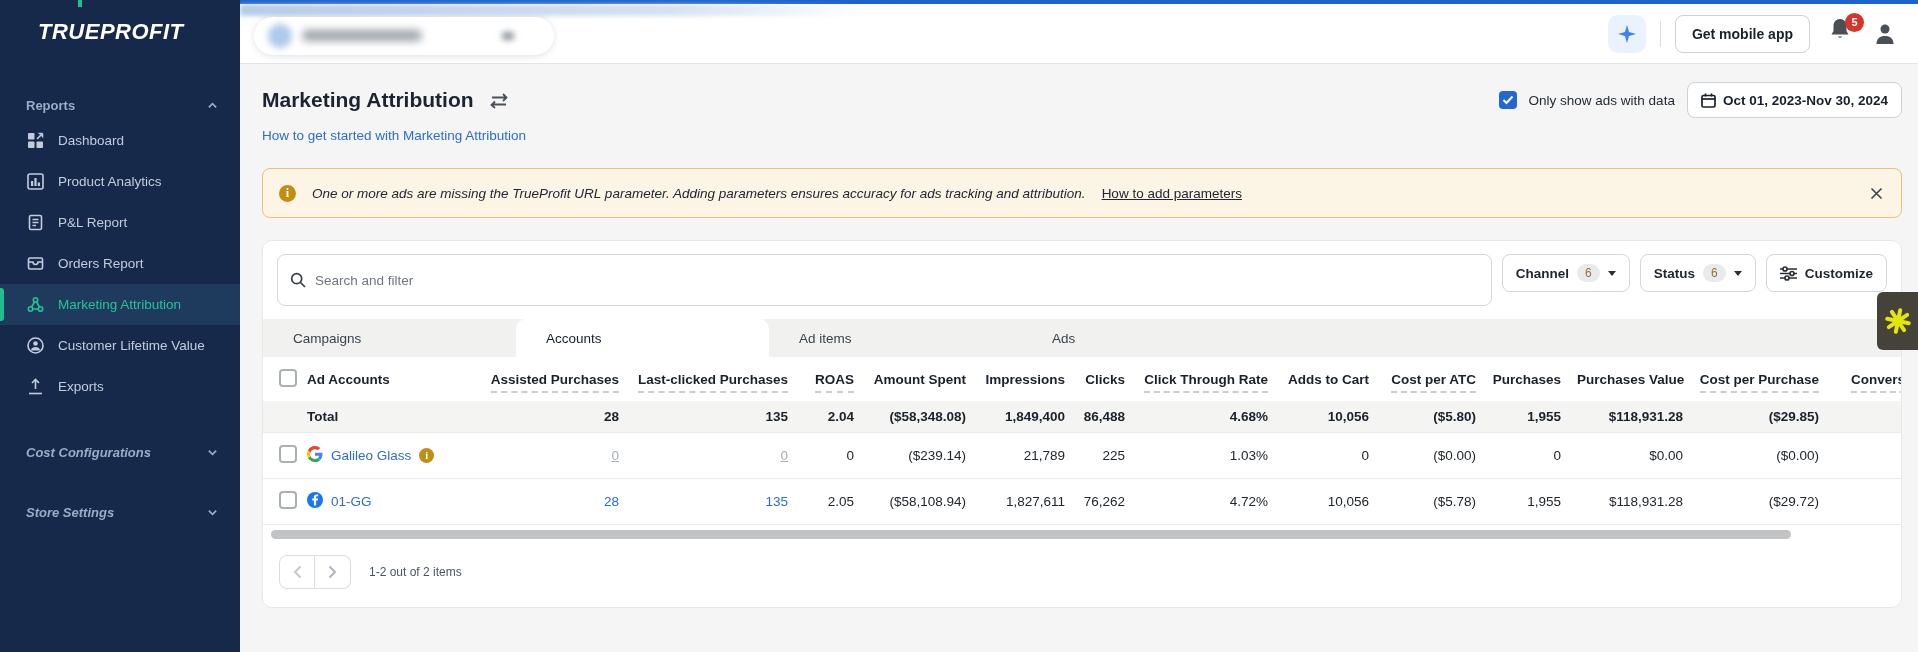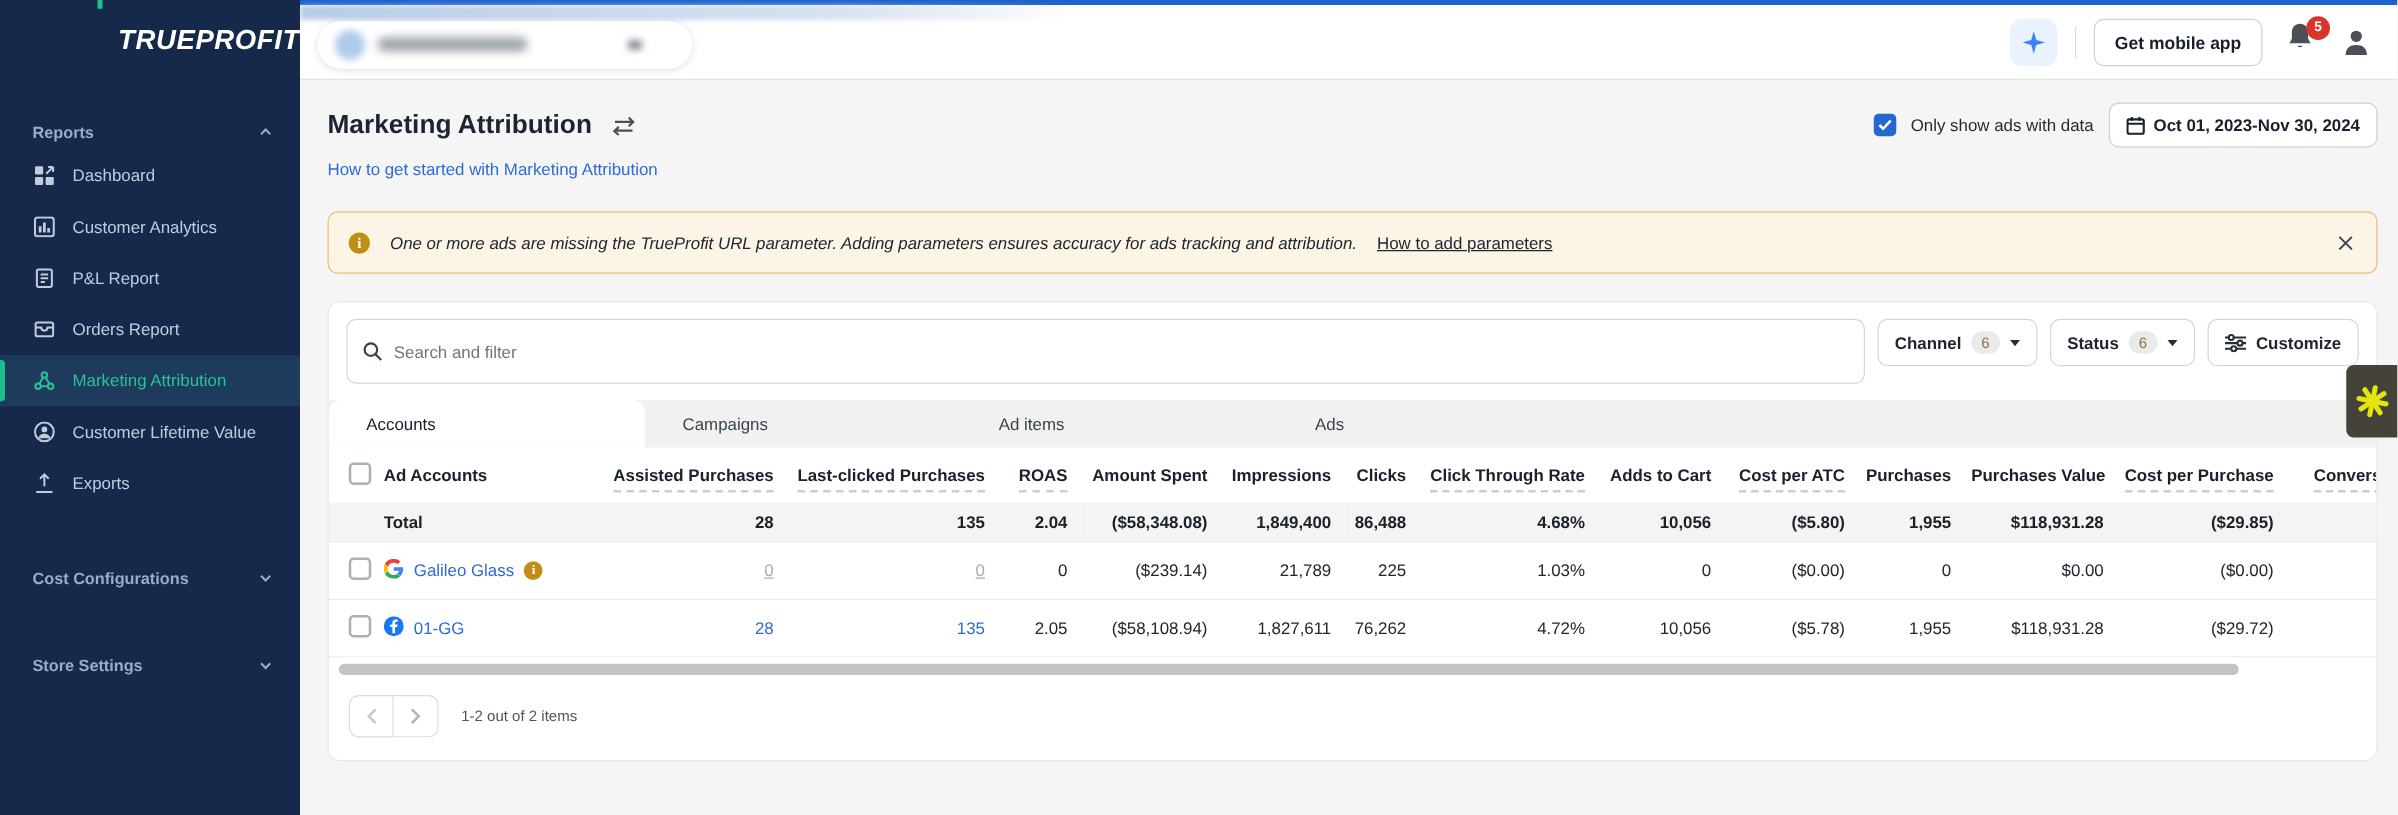--- a/index.html
+++ b/index.html
@@ -1,26 +1,26 @@
 <!DOCTYPE html>
 <html><head>
 <meta charset="utf-8">
 <style>
   * { margin:0; padding:0; box-sizing:border-box; }
   html,body { width:1918px; height:652px; overflow:hidden; font-family:"Liberation Sans", sans-serif; background:#F5F5F6; }
   .app { display:flex; width:1918px; height:652px; position:relative; }
 
   
   .sidebar { width:240px; min-width:240px; height:652px; background:#16294B; color:#C2CCDD; position:relative; z-index:3; }
-  .logo-row { height:64px; display:flex; align-items:center; justify-content:flex-end; position:relative;margin-left:38px; }
+  .logo-row { height:64px; display:flex; align-items:center; justify-content:flex-start; position:relative;margin-left:38px; }
   .logo-text { font-style:italic; font-weight:900; font-size:22px; color:#FFFFFF; letter-spacing:.5px; position:relative; }
   .logo-arrow { position:absolute; left:34px; top:-9px; }
   .nav { margin-top:26px; }
   .side-header { display:flex; align-items:center; justify-content:space-between; padding:0 22px 0 26px; height:30px; font-size:13px; font-weight:700; color:#9CACC6; cursor:pointer; }
-  .side-header.gap { margin-top:40px; }
+  .side-header.gap { margin-top:30px;font-style:italic; }
   .side-item { display:flex; align-items:center; gap:14px; height:41px; padding-left:26px; font-size:13.5px; color:#C2CCDD; cursor:pointer; position:relative; }
   .side-item .ico { width:18px; height:18px; display:flex; align-items:center; justify-content:center; flex:0 0 18px; }
   .side-item.active { background:#1E3A5C; color:#27C396; }
   .side-item.active::before { content:""; position:absolute; left:0; top:4px; bottom:4px; width:4px; background:#1DBE8F; border-radius:0 3px 3px 0; }
   .chev { width:11px; height:11px; }
 
   
   .main { flex:1; display:flex; flex-direction:column; position:relative; min-width:0; }
   .topstrip { height:4px; background:#1D63CE; }
   .topbar { height:60px; background:#FFFFFF; border-bottom:1px solid #E2E4E8; display:flex; align-items:center; justify-content:space-between; padding:0 20px 0 14px; position:relative; }
@@ -131,21 +131,21 @@
         </div>
         <div class="side-item">
           <span class="ico">
             <svg width="17" height="17" viewBox="0 0 17 17" fill="currentColor">
               <rect x="1" y="1" width="15" height="15" rx="2" fill="none" stroke="currentColor" stroke-width="1.6"></rect>
               <rect x="4" y="8" width="2.2" height="5"></rect>
               <rect x="7.4" y="5" width="2.2" height="8"></rect>
               <rect x="10.8" y="9.5" width="2.2" height="3.5"></rect>
             </svg>
           </span>
-          <span>Customer Analytics</span>
+          <span>Product Analytics</span>
         </div>
         <div class="side-item">
           <span class="ico">
             <svg width="17" height="17" viewBox="0 0 17 17" fill="none" stroke="currentColor" stroke-width="1.6">
               <rect x="2.5" y="1.5" width="12" height="14" rx="1.5"></rect>
               <path d="M5.5 5.5 H11.5 M5.5 8.5 H11.5 M5.5 11.5 H9"></path>
             </svg>
           </span>
           <span>P&amp;L Report</span>
         </div>
@@ -300,22 +300,22 @@
                 <path d="M0 3 H17 M0 7.5 H17 M0 12 H17"></path>
                 <circle cx="5" cy="3" r="2" fill="#fff"></circle>
                 <circle cx="12" cy="7.5" r="2" fill="#fff"></circle>
                 <circle cx="7" cy="12" r="2" fill="#fff"></circle>
               </svg>
             <span>Customize</span>
           </button>
         </div>
 
         <div class="tabstrip" id="tabstrip">
+            <div class="tab">Campaigns</div>
             <div class="tab active">Accounts</div>
-            <div class="tab">Campaigns</div>
             <div class="tab">Ad items</div>
             <div class="tab">Ads</div>
           </div>
 
         <div class="table-wrap">
           <table class="grid" id="grid">
               <colgroup>
                 <col style="width:44px">
                 <col style="width:160px">
                 <col style="width:168px">

